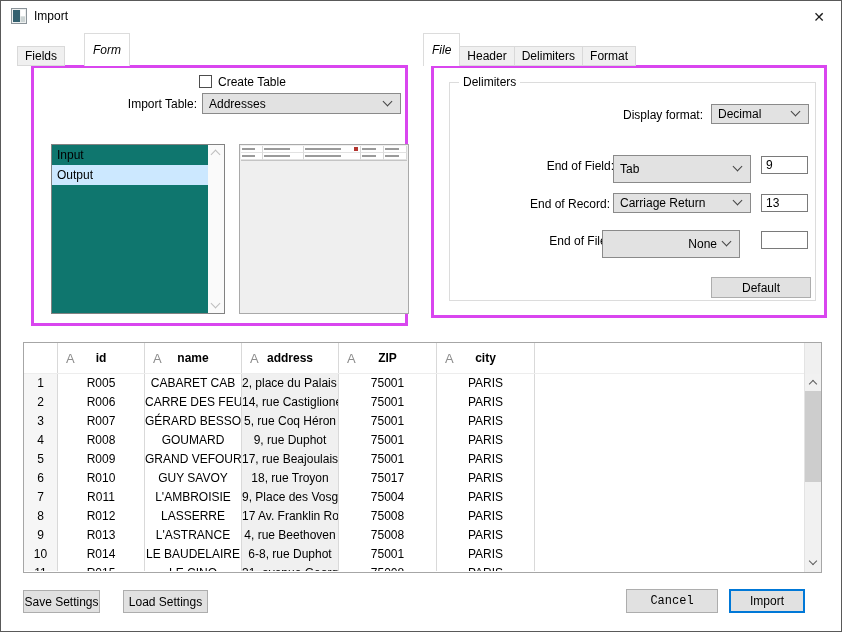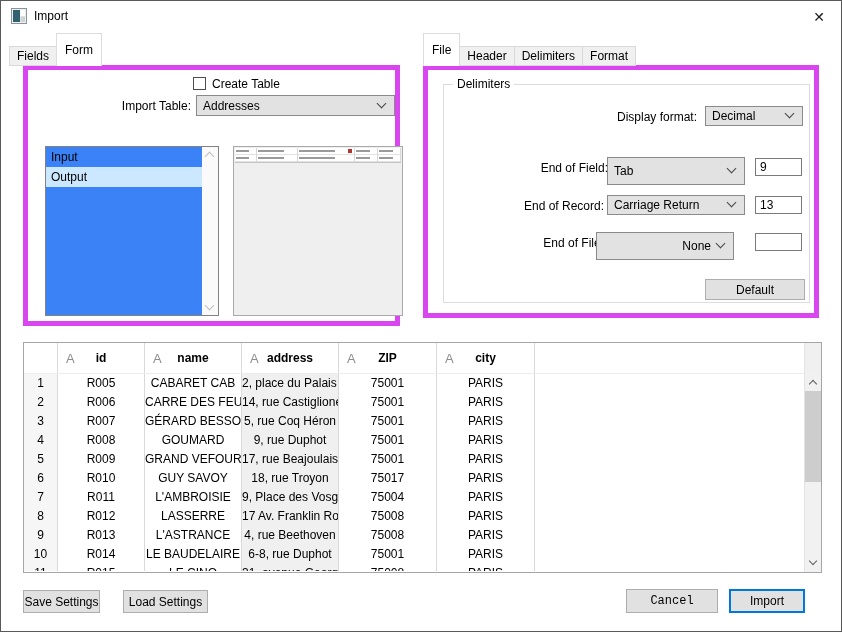--- a/index.html
+++ b/index.html
@@ -9,36 +9,36 @@
     border:1px solid #595959;overflow:hidden;
     font-family:"Liberation Sans",sans-serif;font-size:12px;color:#000;
   }
   
   .titlebar{position:absolute;left:0;top:0;right:0;height:30px;background:#fff;}
   .app-icon{position:absolute;left:10px;top:7px;width:16px;height:16px;}
   .win-title{position:absolute;left:33px;top:8px;font-size:12px;}
   .close-btn{position:absolute;right:10px;top:5px;width:24px;height:22px;display:flex;align-items:center;justify-content:center;font-size:14px;color:#1a1a1a;cursor:default;}
   
   .tabstrip{position:absolute;top:42px;height:23px;display:flex;align-items:flex-end;z-index:3;}
-  #left-tabs{left:8px;}
+  #left-tabs{left:16px;gap:20px;}
   #right-tabs{left:422px;}
   .tab{height:20px;padding:0 7px;background:#f0f0f0;border:1px solid #d9d9d9;display:flex;align-items:center;margin-right:-1px;position:relative;}
-  .tab.active{height:23px;background:#fff;border:1px solid #dcdcdc;border-bottom:none;z-index:4;padding:16px 8px;}
-  
-  .card{position:absolute;background:#fff;border:5px solid #d946ef;z-index:1;}
+  .tab.active{height:23px;background:#fff;border:1px solid #dcdcdc;border-bottom:none;z-index:4;padding:16px 8px;font-style:italic;}
+  
+  .card{position:absolute;background:#fff;border:3px solid #d946ef;z-index:1;margin-left:8px;}
   #left-card{left:22px;top:64px;width:377px;height:261px;}
   #right-card{left:422px;top:64px;width:396px;height:253px;}
   
   .checkbox{position:absolute;left:165px;top:7px;width:13px;height:13px;background:#fff;border:1px solid #4d4d4d;}
   .create-label{position:absolute;left:184px;top:7px;}
   .import-label{position:absolute;left:0;top:29px;width:163px;text-align:right;}
   .dropdown{position:absolute;background:#e2e2e2;border:1px solid #8a8a8a;display:flex;align-items:center;padding:0 22px 0 6px;white-space:nowrap;overflow:hidden;}
   #dd-import{left:168px;top:25px;width:199px;height:21px;}
   .chev{position:absolute;right:9px;top:50%;width:7px;height:7px;margin-top:-6px;border-right:1px solid #444;border-bottom:1px solid #444;transform:rotate(45deg);}
-  .listbox{position:absolute;left:17px;top:76px;width:174px;height:170px;background:#3b82f6;border:1px solid #828282;}
+  .listbox{position:absolute;left:17px;top:76px;width:174px;height:170px;background:#0f766e;border:1px solid #828282;}
   .lb-item{height:20px;line-height:20px;padding-left:5px;margin-right:16px;}
   .lb-item.selected{background:#cce8ff;}
   .lb-scroll{position:absolute;right:0;top:0;bottom:0;width:16px;background:#fafafa;}
   .lb-chev{position:absolute;left:4px;width:7px;height:7px;border-right:1px solid #bdbdbd;border-bottom:1px solid #bdbdbd;}
   .lb-chev.up{top:6px;transform:rotate(-135deg);}
   .lb-chev.down{bottom:6px;transform:rotate(45deg);}
   .preview{position:absolute;left:205px;top:76px;width:170px;height:170px;background:#efefef;border:1px solid #a9a9a9;}
   .mini-table{position:absolute;left:1px;right:1px;top:1px;height:15px;background:#fff;display:grid;grid-template-columns:13% 25% 34% 14% 14%;border-bottom:1px solid #c4c4c4;}
   .mini-cell{border-right:1px solid #d8d8d8;border-bottom:1px solid #e2e2e2;position:relative;}
   .mini-bar{position:absolute;left:1px;top:2px;height:2px;width:65%;background:#9a9a9a;}

